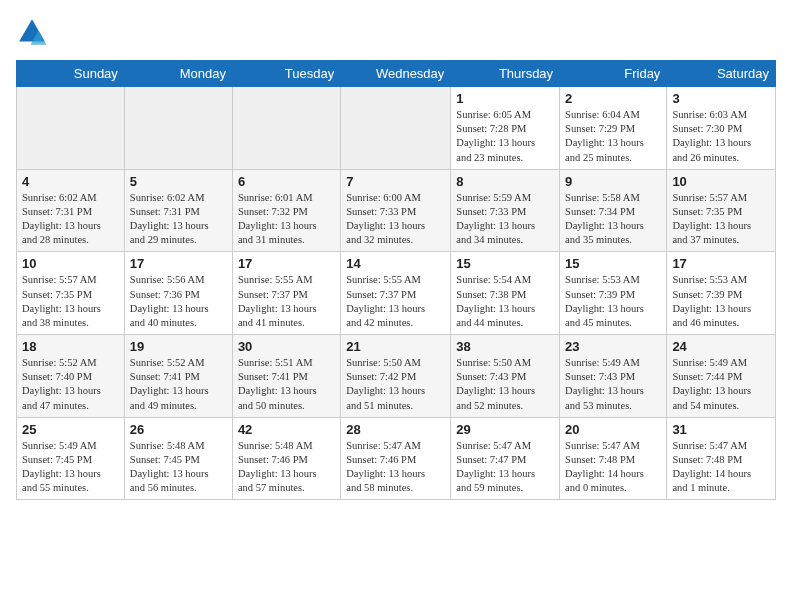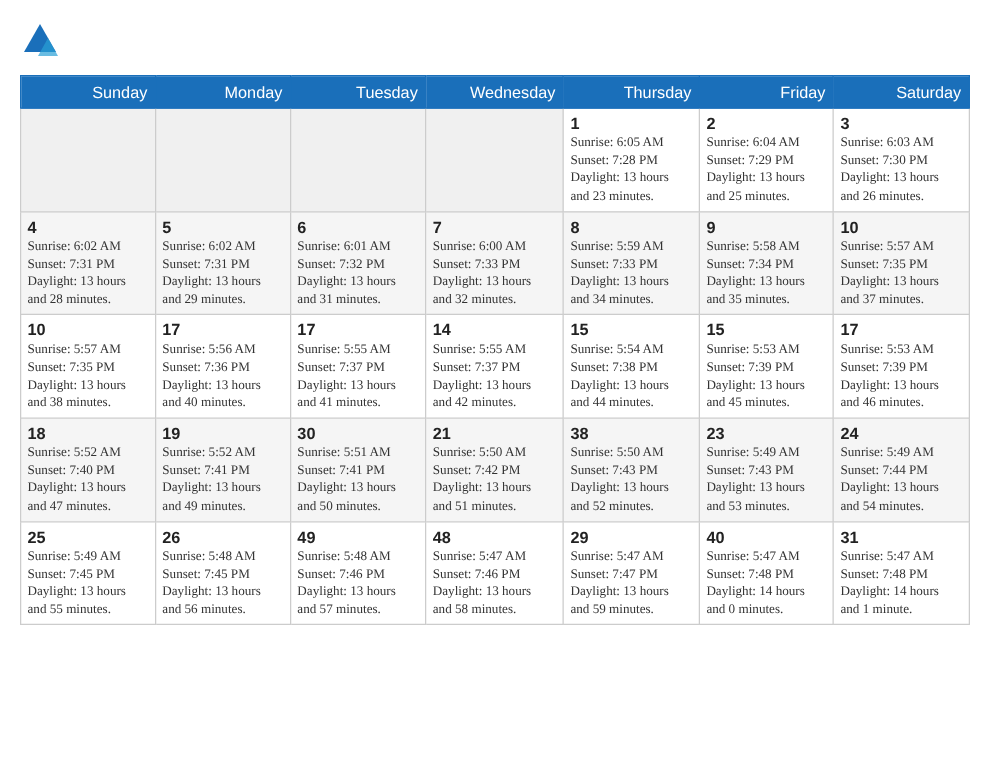--- a/index.html
+++ b/index.html
@@ -242,33 +242,33 @@
       <tr>
         <td>
           <span class="day-num">25</span>
           <div class="day-info">Sunrise: 5:49 AM<br>Sunset: 7:45 PM<br>Daylight: 13 hours<br>and 55 minutes.</div>
         </td>
         <td>
           <span class="day-num">26</span>
           <div class="day-info">Sunrise: 5:48 AM<br>Sunset: 7:45 PM<br>Daylight: 13 hours<br>and 56 minutes.</div>
         </td>
         <td>
-          <span class="day-num">49</span>
+          <span class="day-num">42</span>
           <div class="day-info">Sunrise: 5:48 AM<br>Sunset: 7:46 PM<br>Daylight: 13 hours<br>and 57 minutes.</div>
         </td>
         <td>
-          <span class="day-num">48</span>
+          <span class="day-num">28</span>
           <div class="day-info">Sunrise: 5:47 AM<br>Sunset: 7:46 PM<br>Daylight: 13 hours<br>and 58 minutes.</div>
         </td>
         <td>
           <span class="day-num">29</span>
           <div class="day-info">Sunrise: 5:47 AM<br>Sunset: 7:47 PM<br>Daylight: 13 hours<br>and 59 minutes.</div>
         </td>
         <td>
-          <span class="day-num">40</span>
+          <span class="day-num">20</span>
           <div class="day-info">Sunrise: 5:47 AM<br>Sunset: 7:48 PM<br>Daylight: 14 hours<br>and 0 minutes.</div>
         </td>
         <td>
           <span class="day-num">31</span>
           <div class="day-info">Sunrise: 5:47 AM<br>Sunset: 7:48 PM<br>Daylight: 14 hours<br>and 1 minute.</div>
         </td>
       </tr>
     </tbody>
 </table>
 

